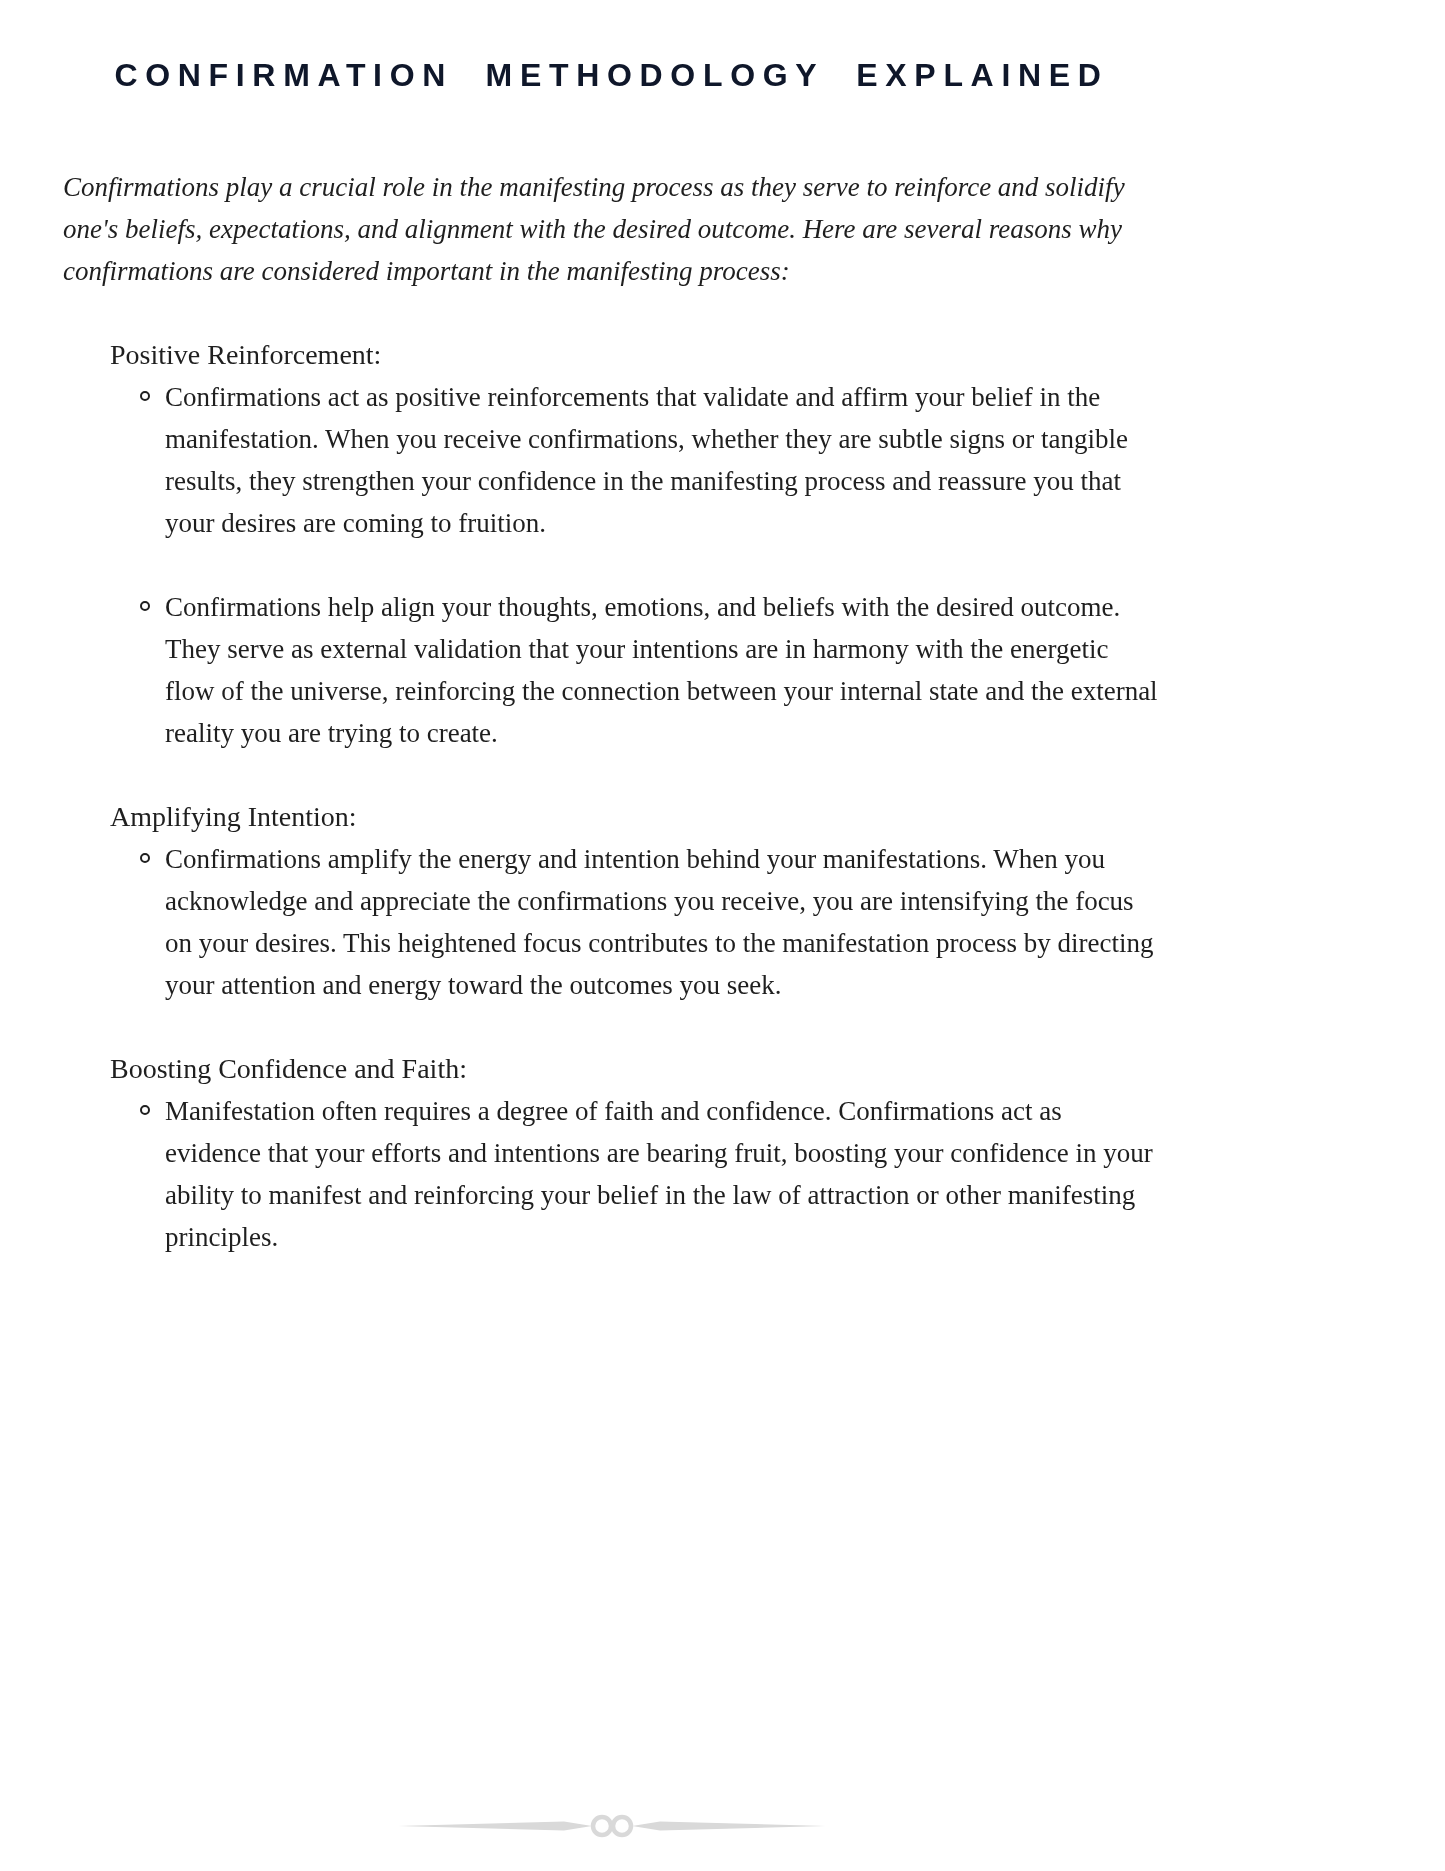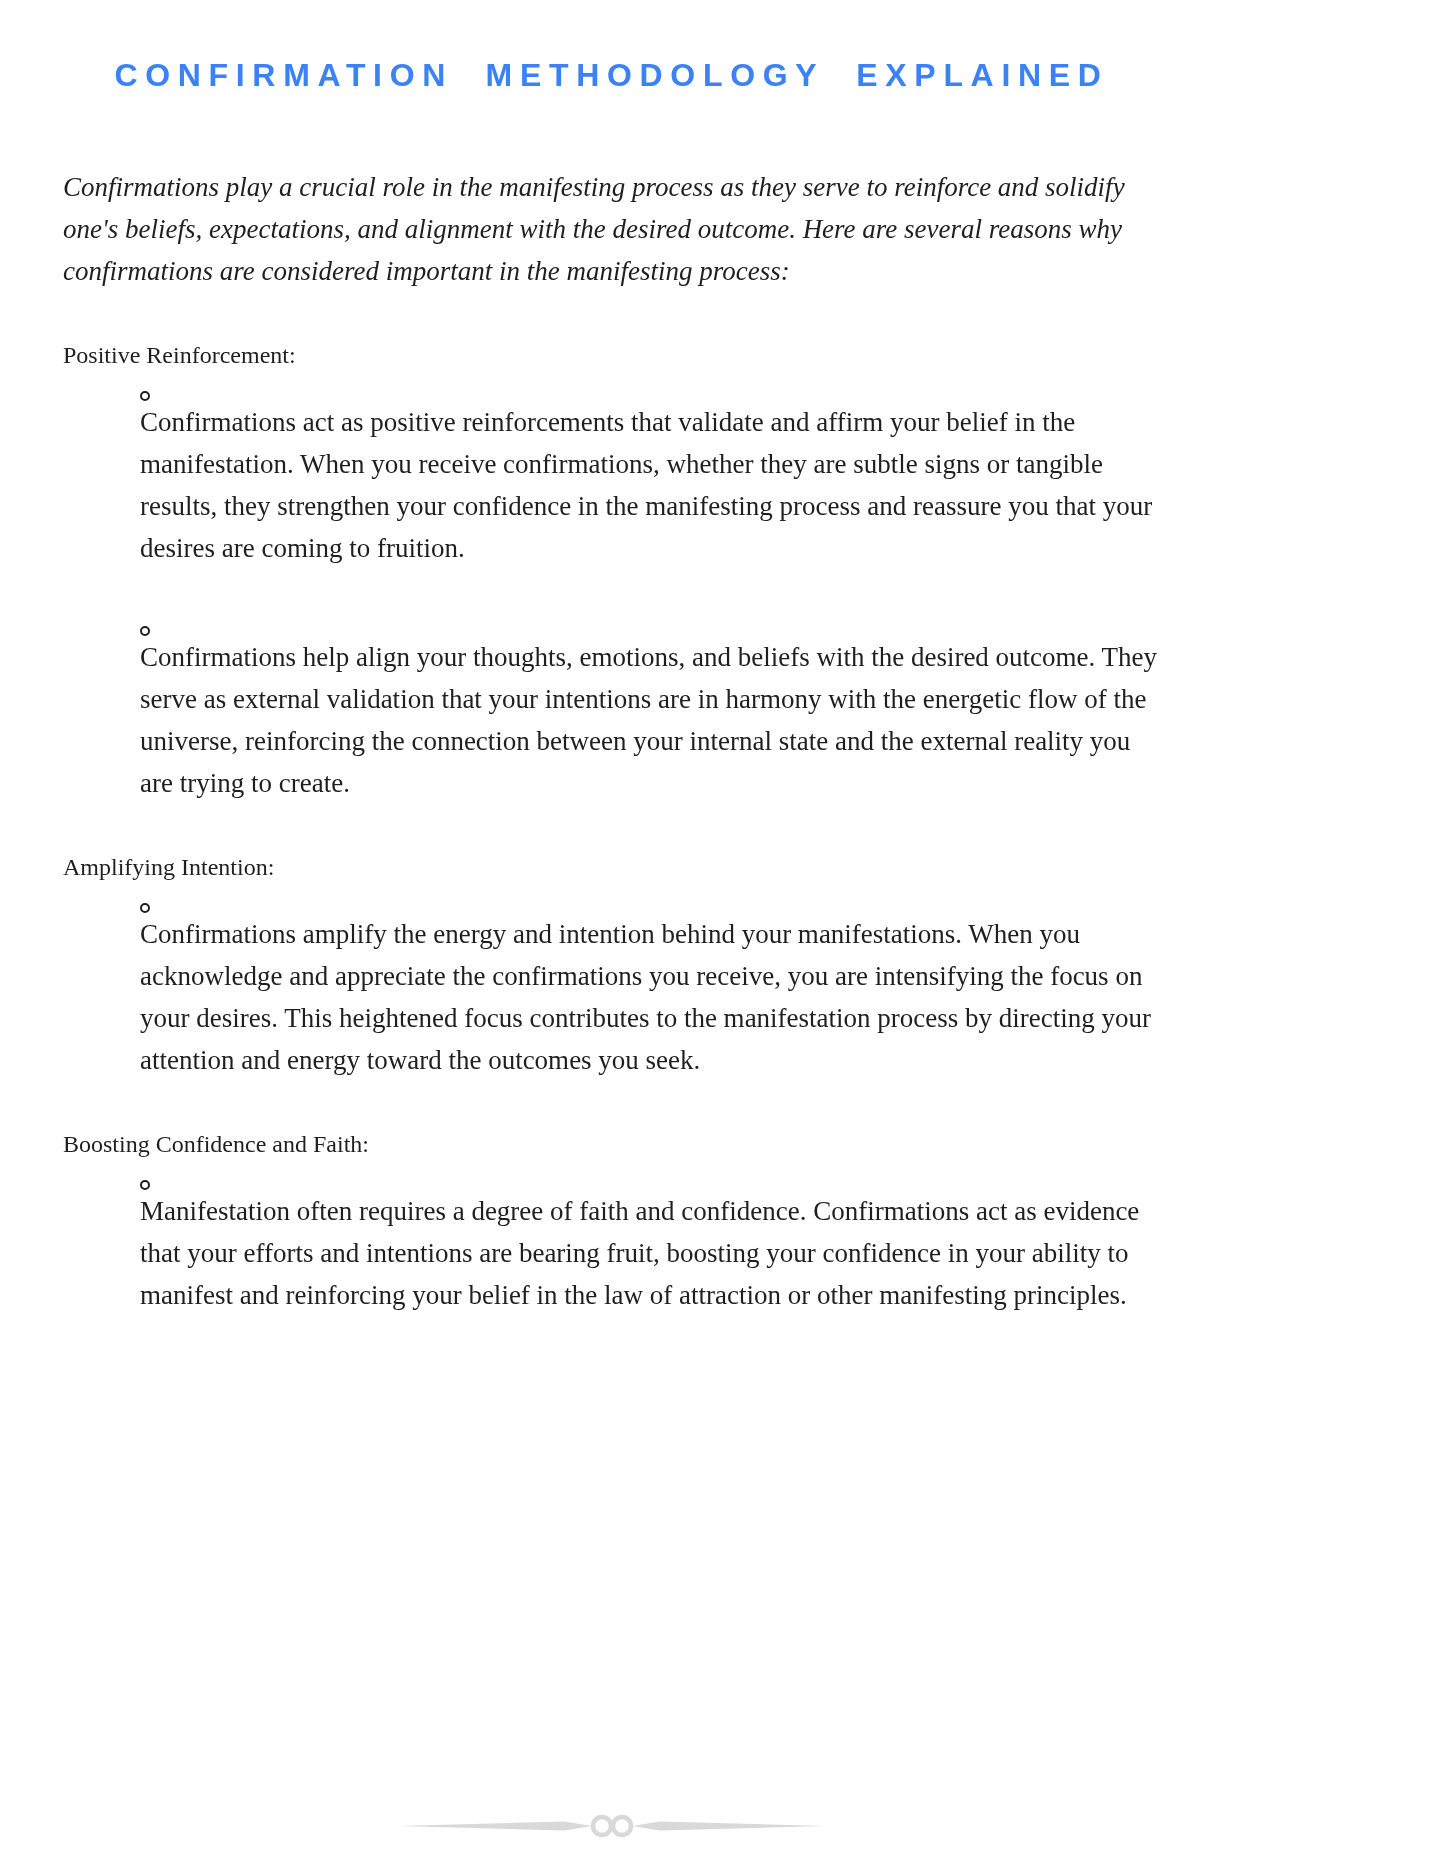--- a/index.html
+++ b/index.html
@@ -24,40 +24,40 @@
     width: 1097px;
   }
   .doc-title {
     margin-top: 57px;
     text-align: center;
     font-family: "Liberation Sans", sans-serif;
     font-weight: bold;
     font-size: 32px;
     letter-spacing: 0.24em;
     word-spacing: 0.5em;
-    color: #3b82f6;
+    color: #0f172a;
   }
   .intro {
     margin-top: 72px;
     font-size: 27px;
     line-height: 42px;
     font-style: italic;
   }
   .section { margin-top: 42px; }
   .section-heading {
-    font-size: 24px;
+    font-size: 28px;
     line-height: 42px;
+    margin-left: 47px;
   }
   .bullet {
     display: flex;
     align-items: flex-start;
     padding-left: 77px;
     font-size: 27px;
     line-height: 42px;
-    flex-direction: column;
   }
   .bullet-marker {
     flex: none;
     width: 10px;
     height: 10px;
     border: 2px solid #1f1f1f;
     border-radius: 50%;
     margin-top: 15px;
     margin-right: 15px;
   }

